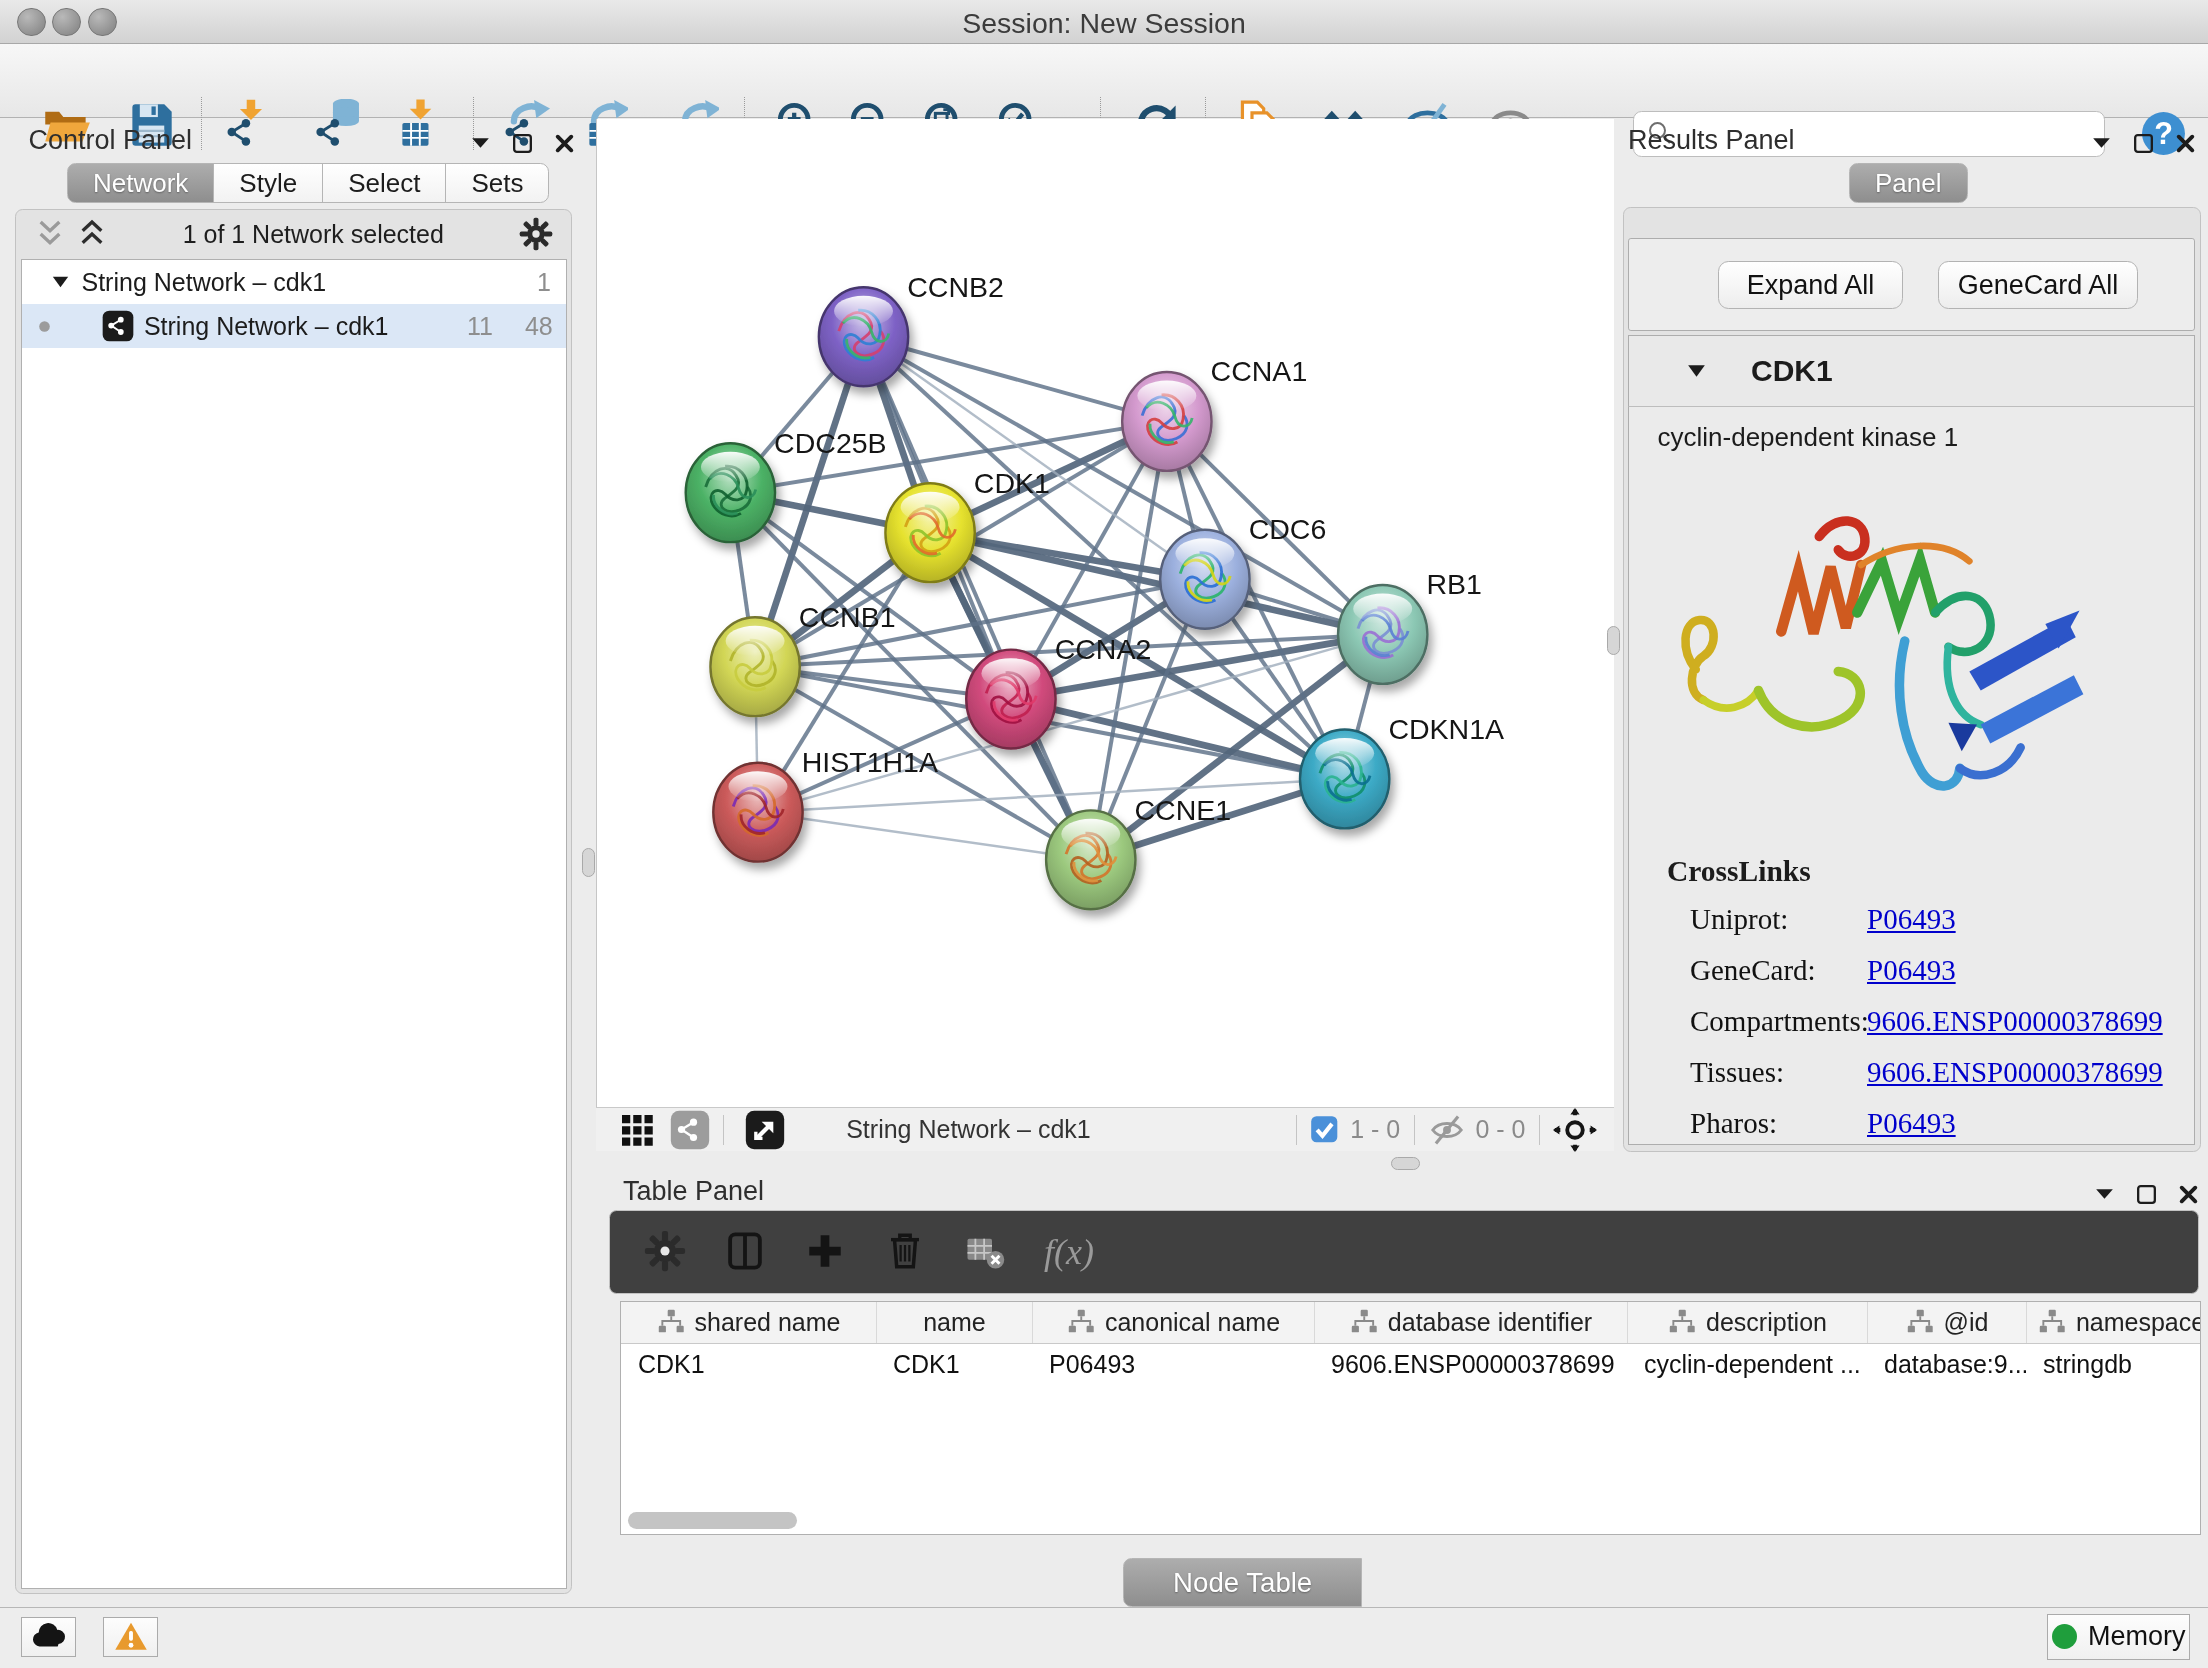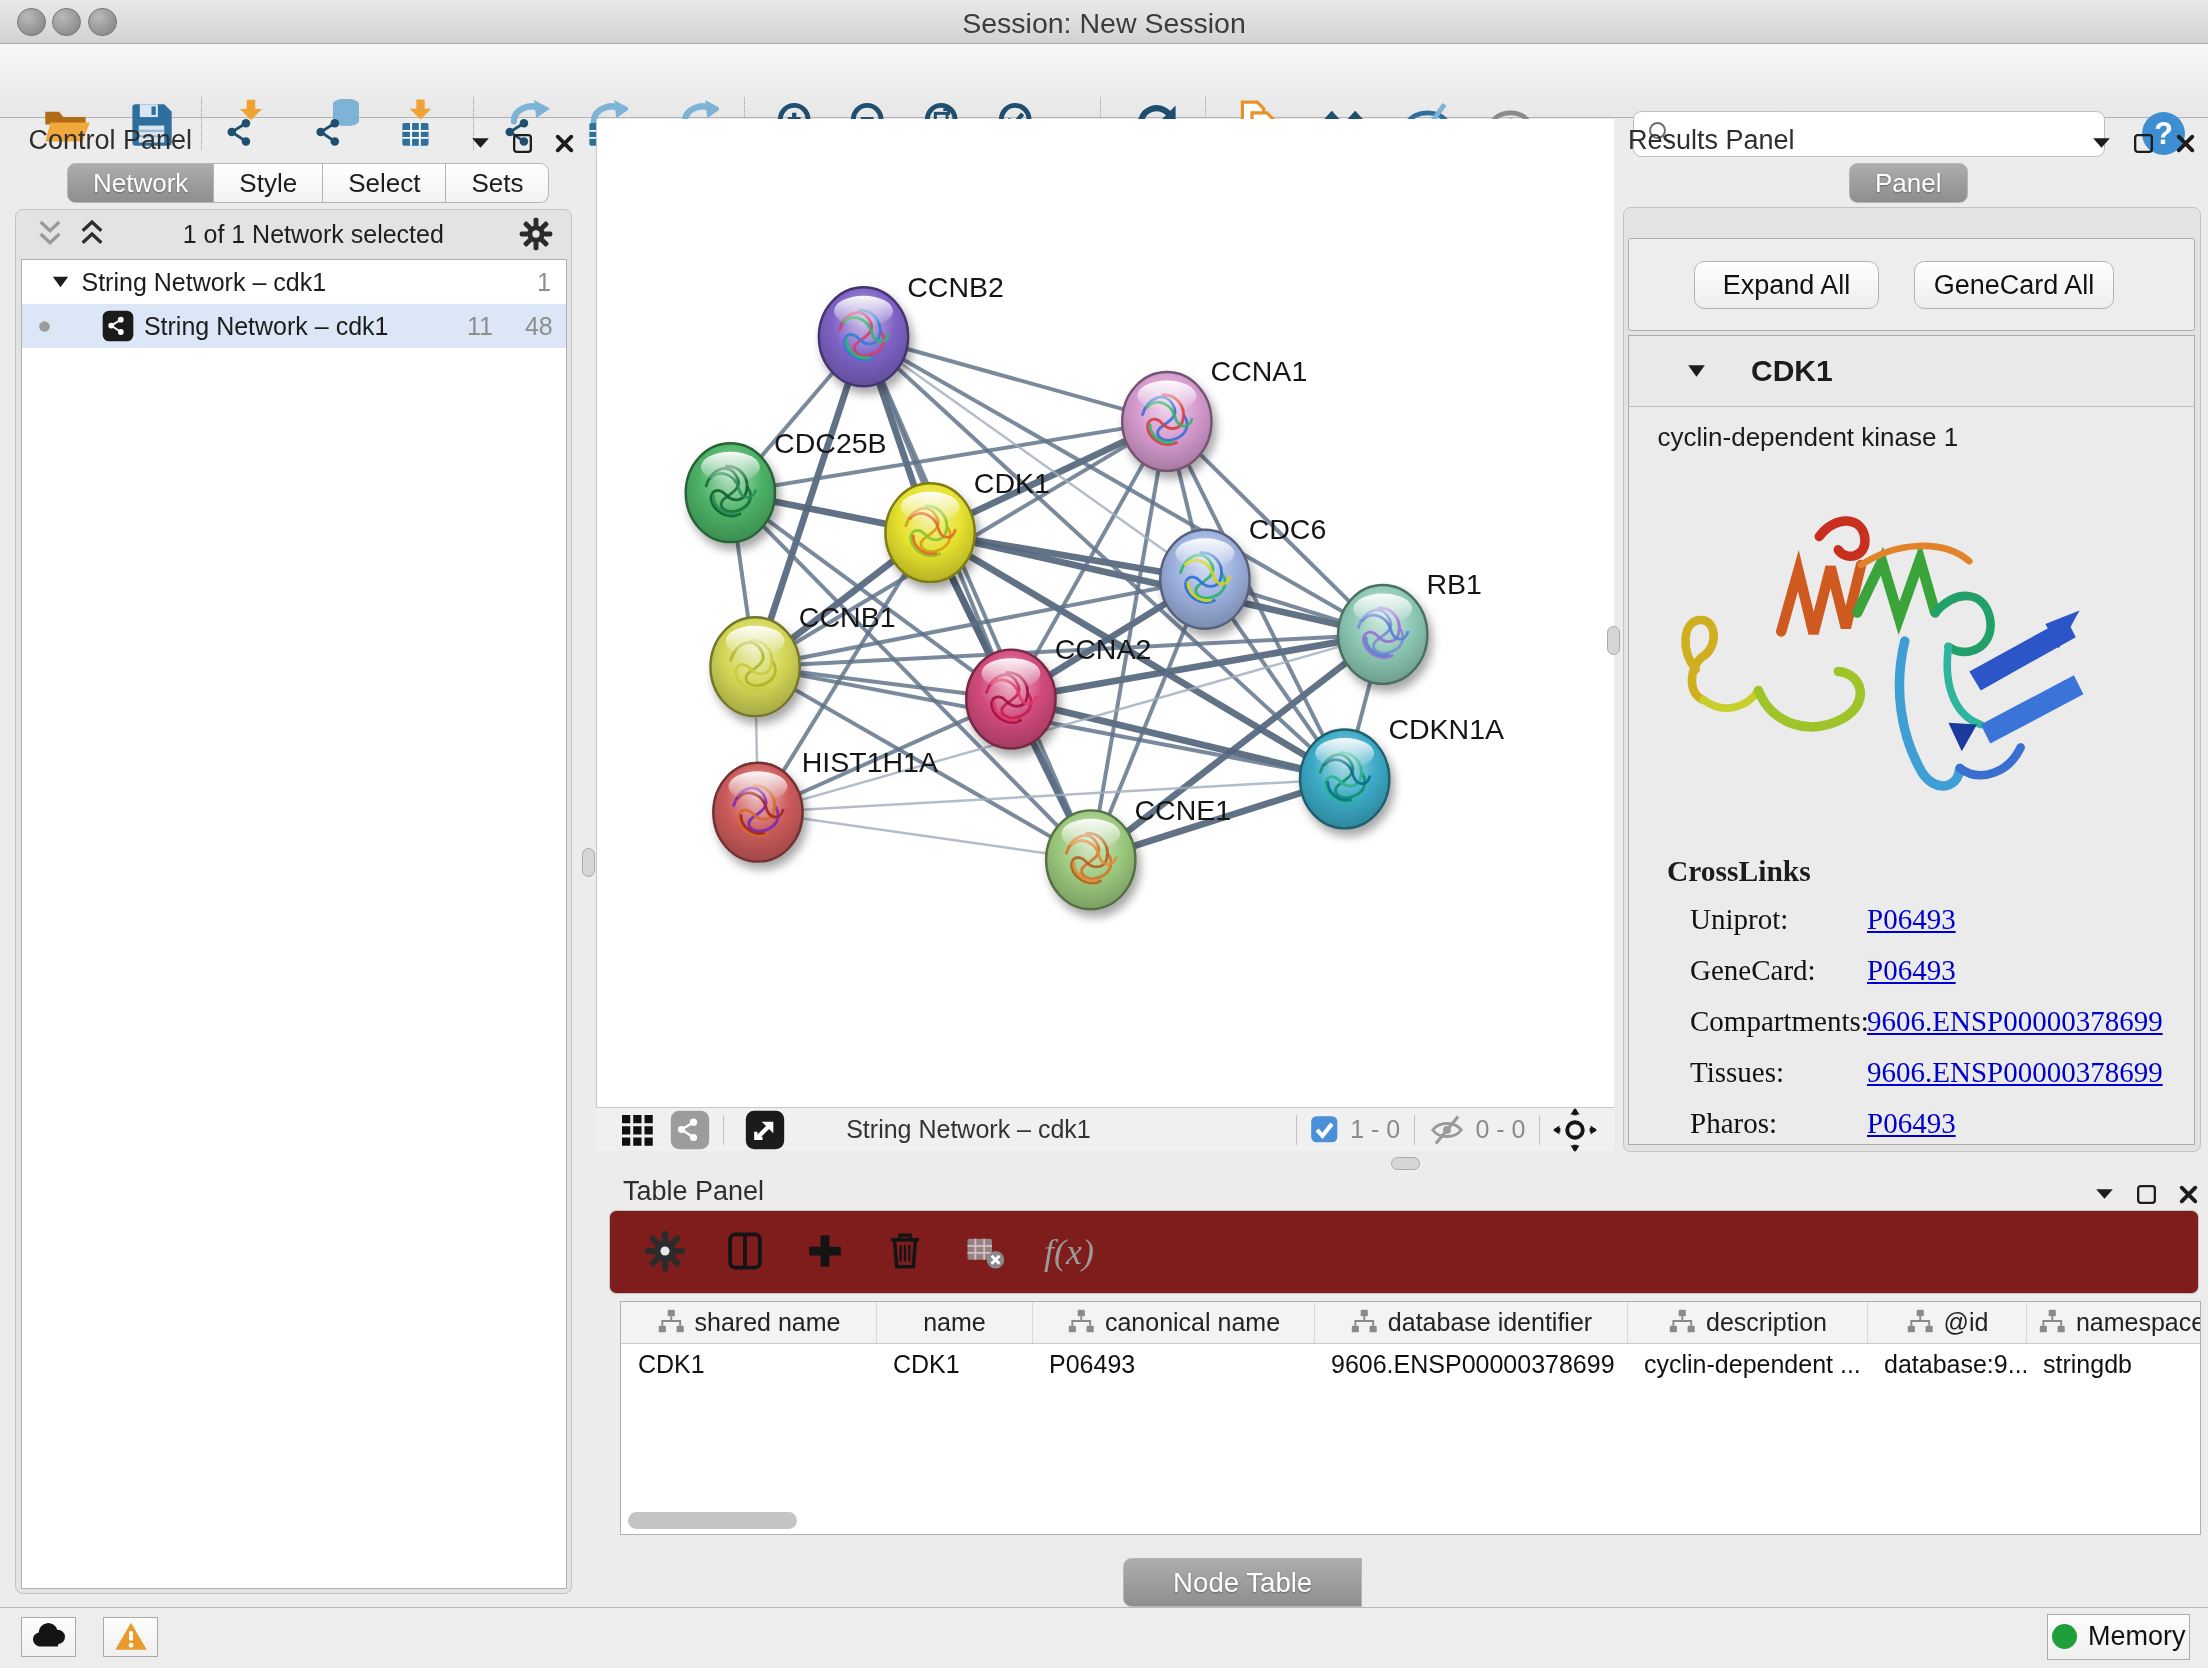--- a/index.html
+++ b/index.html
@@ -57,34 +57,34 @@
   .canvas{position:absolute;left:596px;top:119px;width:1018px;height:988px;background:#fff;
     border-left:1px solid #c6c6c6;}
   .nettb{position:absolute;left:596px;top:1107px;width:1018px;height:44px;background:#f0f0f0;
     border-top:1px solid #c9c9c9;display:flex;align-items:center;font-size:25px;color:#333;}
   .nettb .vd{width:0;height:30px;border-left:1px solid #c4c4c4;margin:0 13.3px;}
   .nettb .gr{color:#8a8a8a;}
   .nlabel{font-size:30px;fill:#151515;font-family:"Liberation Sans",sans-serif;}
   
   .rp-btn{position:absolute;height:48px;background:linear-gradient(#ffffff,#ededed);
     border:1px solid #b3b3b3;border-radius:10.5px;font-size:27px;display:flex;
-    align-items:center;justify-content:center;color:#111;}
+    align-items:center;justify-content:center;color:#111;margin-left:24px;}
   .rp-sec-head{position:absolute;left:1628px;top:335px;width:567px;height:72px;
     border:1px solid #adadad;border-bottom:1px solid #bdbdbd;background:#e9e9e9;
     display:flex;align-items:center;font-size:30px;font-weight:bold;}
   .rp-body{position:absolute;left:1628px;top:407px;width:567px;height:738px;
     border:1px solid #adadad;border-top:none;background:#ebebeb;}
   .xl-title{font-family:"Liberation Serif",serif;font-weight:bold;font-size:29.5px;}
   .xl-row{display:flex;font-family:"Liberation Serif",serif;font-size:29px;height:51px;
     align-items:center;}
   .xl-row .lab{width:177px;color:#111;}
   .xl-row a{color:#0000cc;text-decoration:underline;}
   
   .tpanel-tbbox{position:absolute;left:609px;top:1210px;width:1590px;height:84px;
-    background:#7f1d1d;border:1px solid #c2c2c2;border-radius:7.6px;display:flex;
+    background:#404040;border:1px solid #c2c2c2;border-radius:7.6px;display:flex;
     align-items:center;gap:38px;padding:0 34px;}
   .tpanel-tbbox .ti svg{width:42px;height:42px;}
   .fx{font-family:"Liberation Serif",serif;font-style:italic;font-size:36px;color:#9a9a9a;}
   .dtable{position:absolute;left:620px;top:1301px;width:1581px;height:234px;background:#fff;
     border:1px solid #b0b0b0;overflow:hidden;}
   .dt-head{display:flex;height:42px;background:#f3f3f3;border-bottom:1px solid #c9c9c9;}
   .dt-hcell{display:flex;align-items:center;justify-content:center;gap:9.5px;font-size:25px;
     color:#222;border-left:1px solid #d9d9d9;overflow:hidden;white-space:nowrap;flex:0 0 auto;}
   .dt-hcell:first-child{border-left:none;}
   .dt-hcell svg{width:28.5px;height:28.5px;flex:0 0 auto;}

